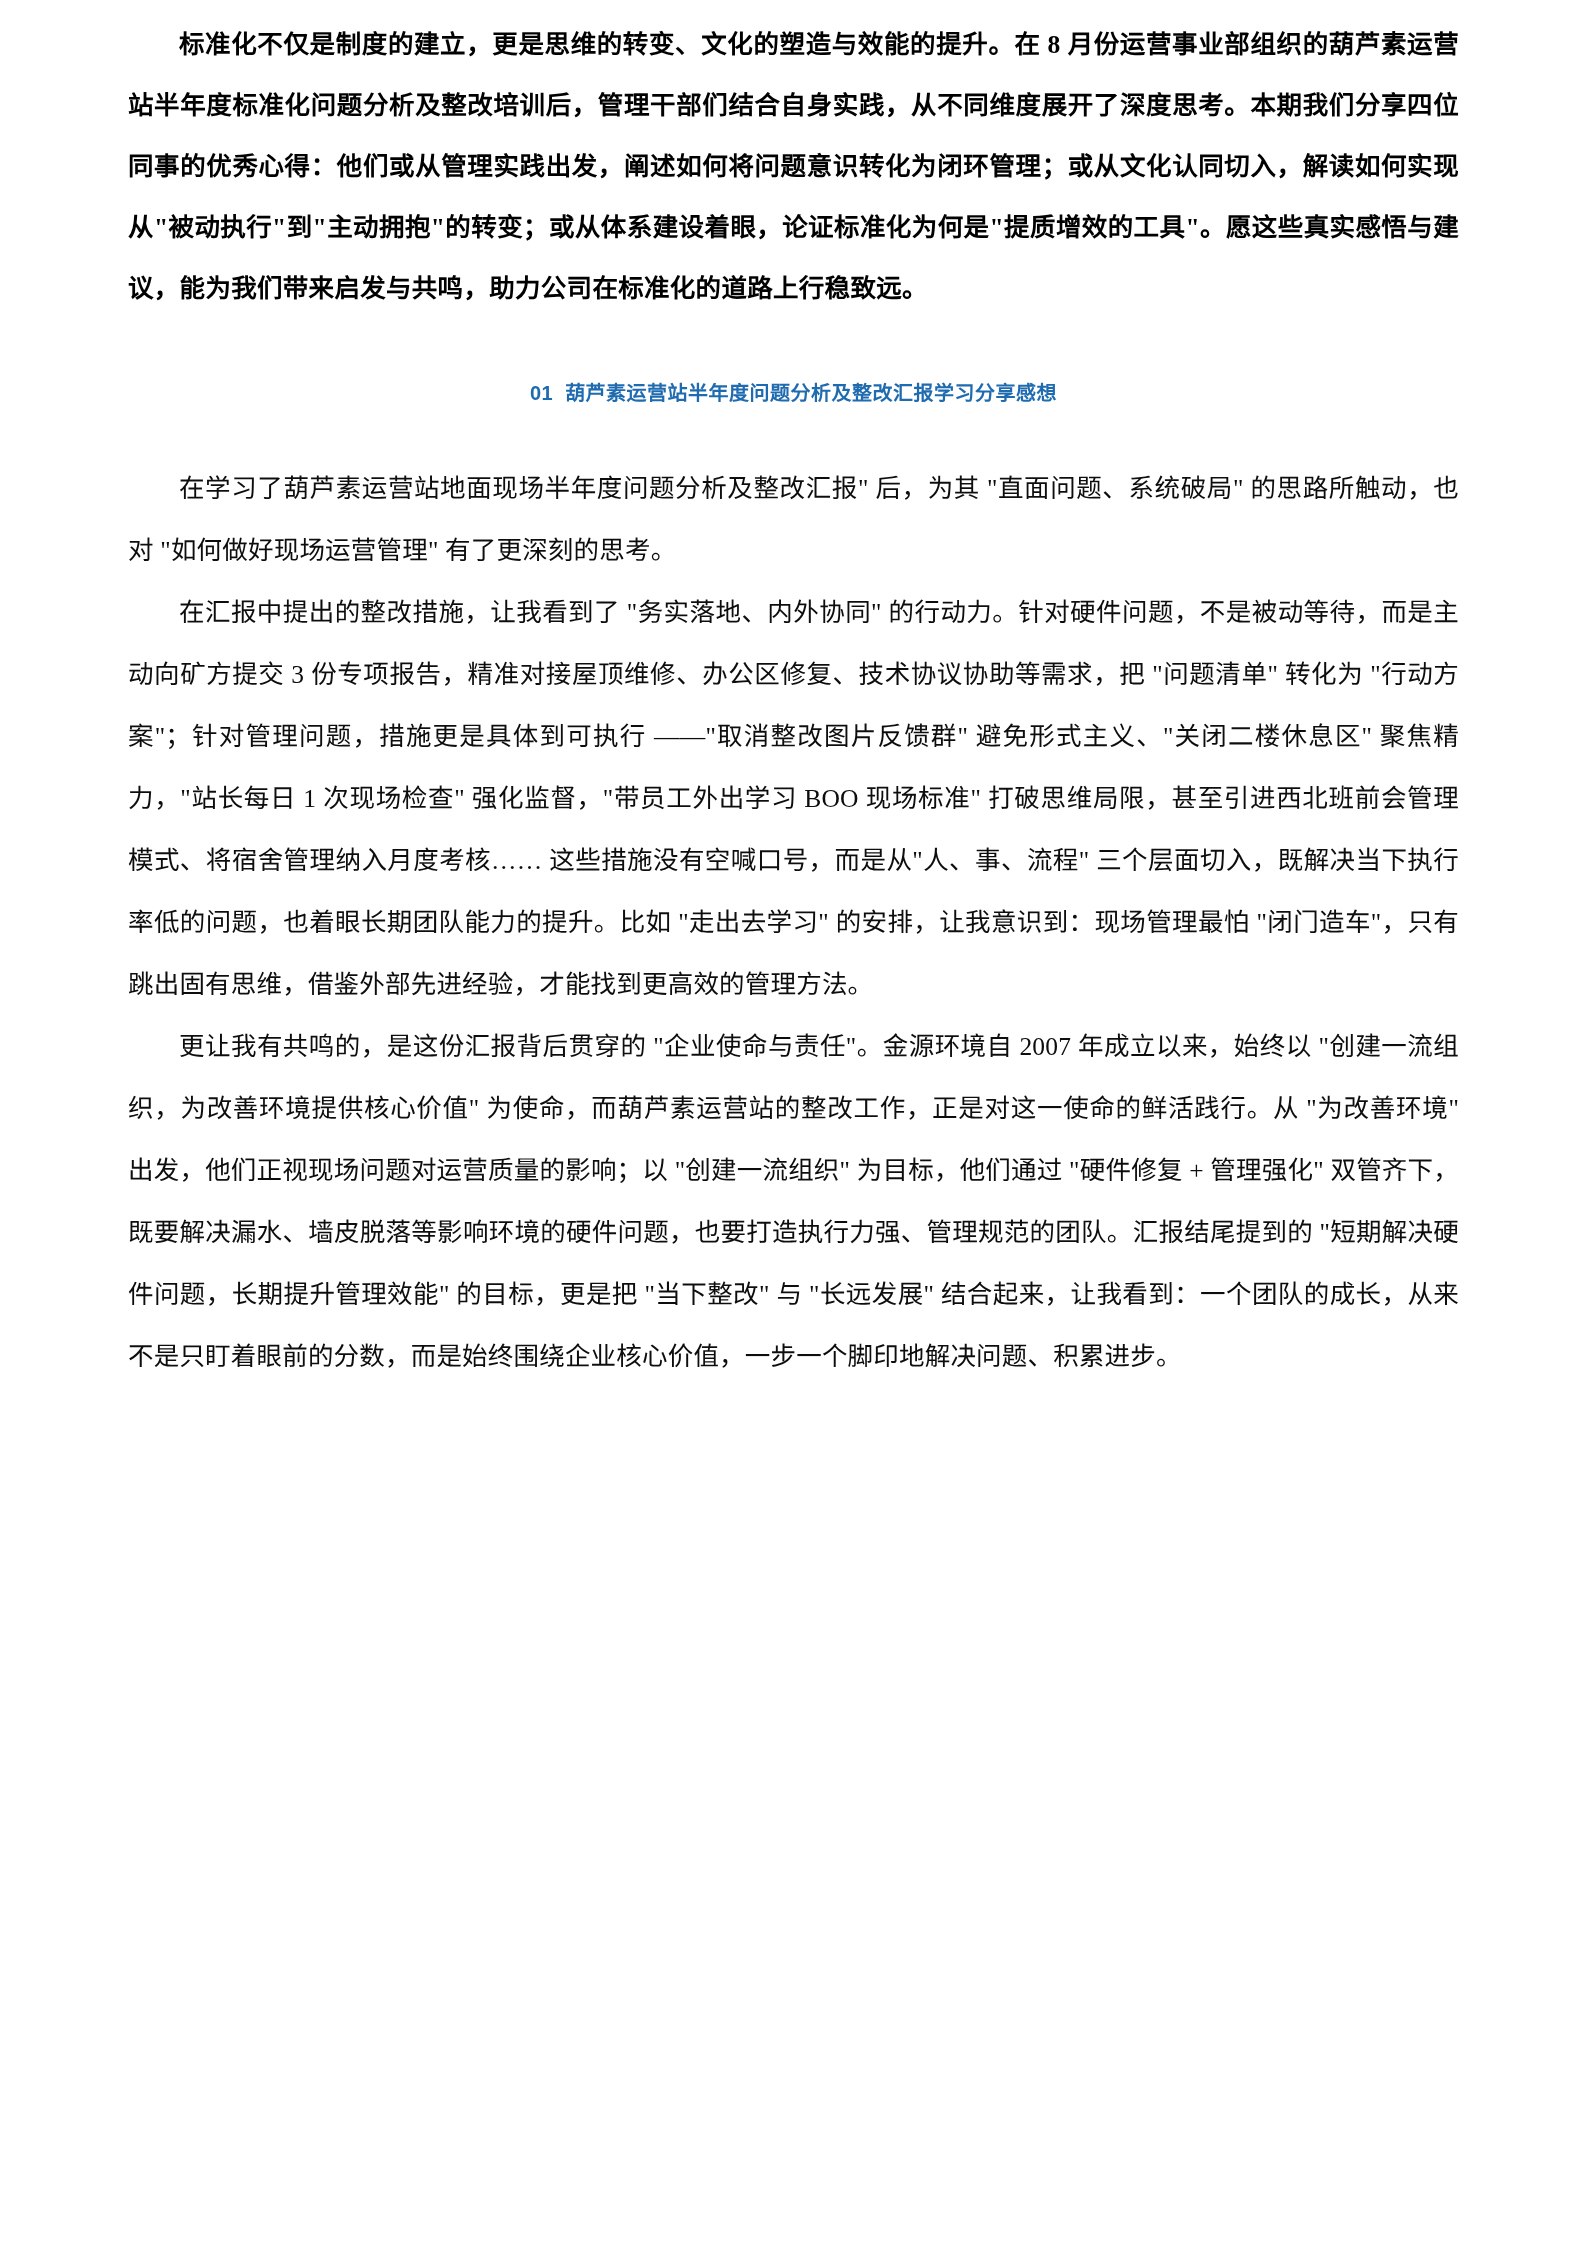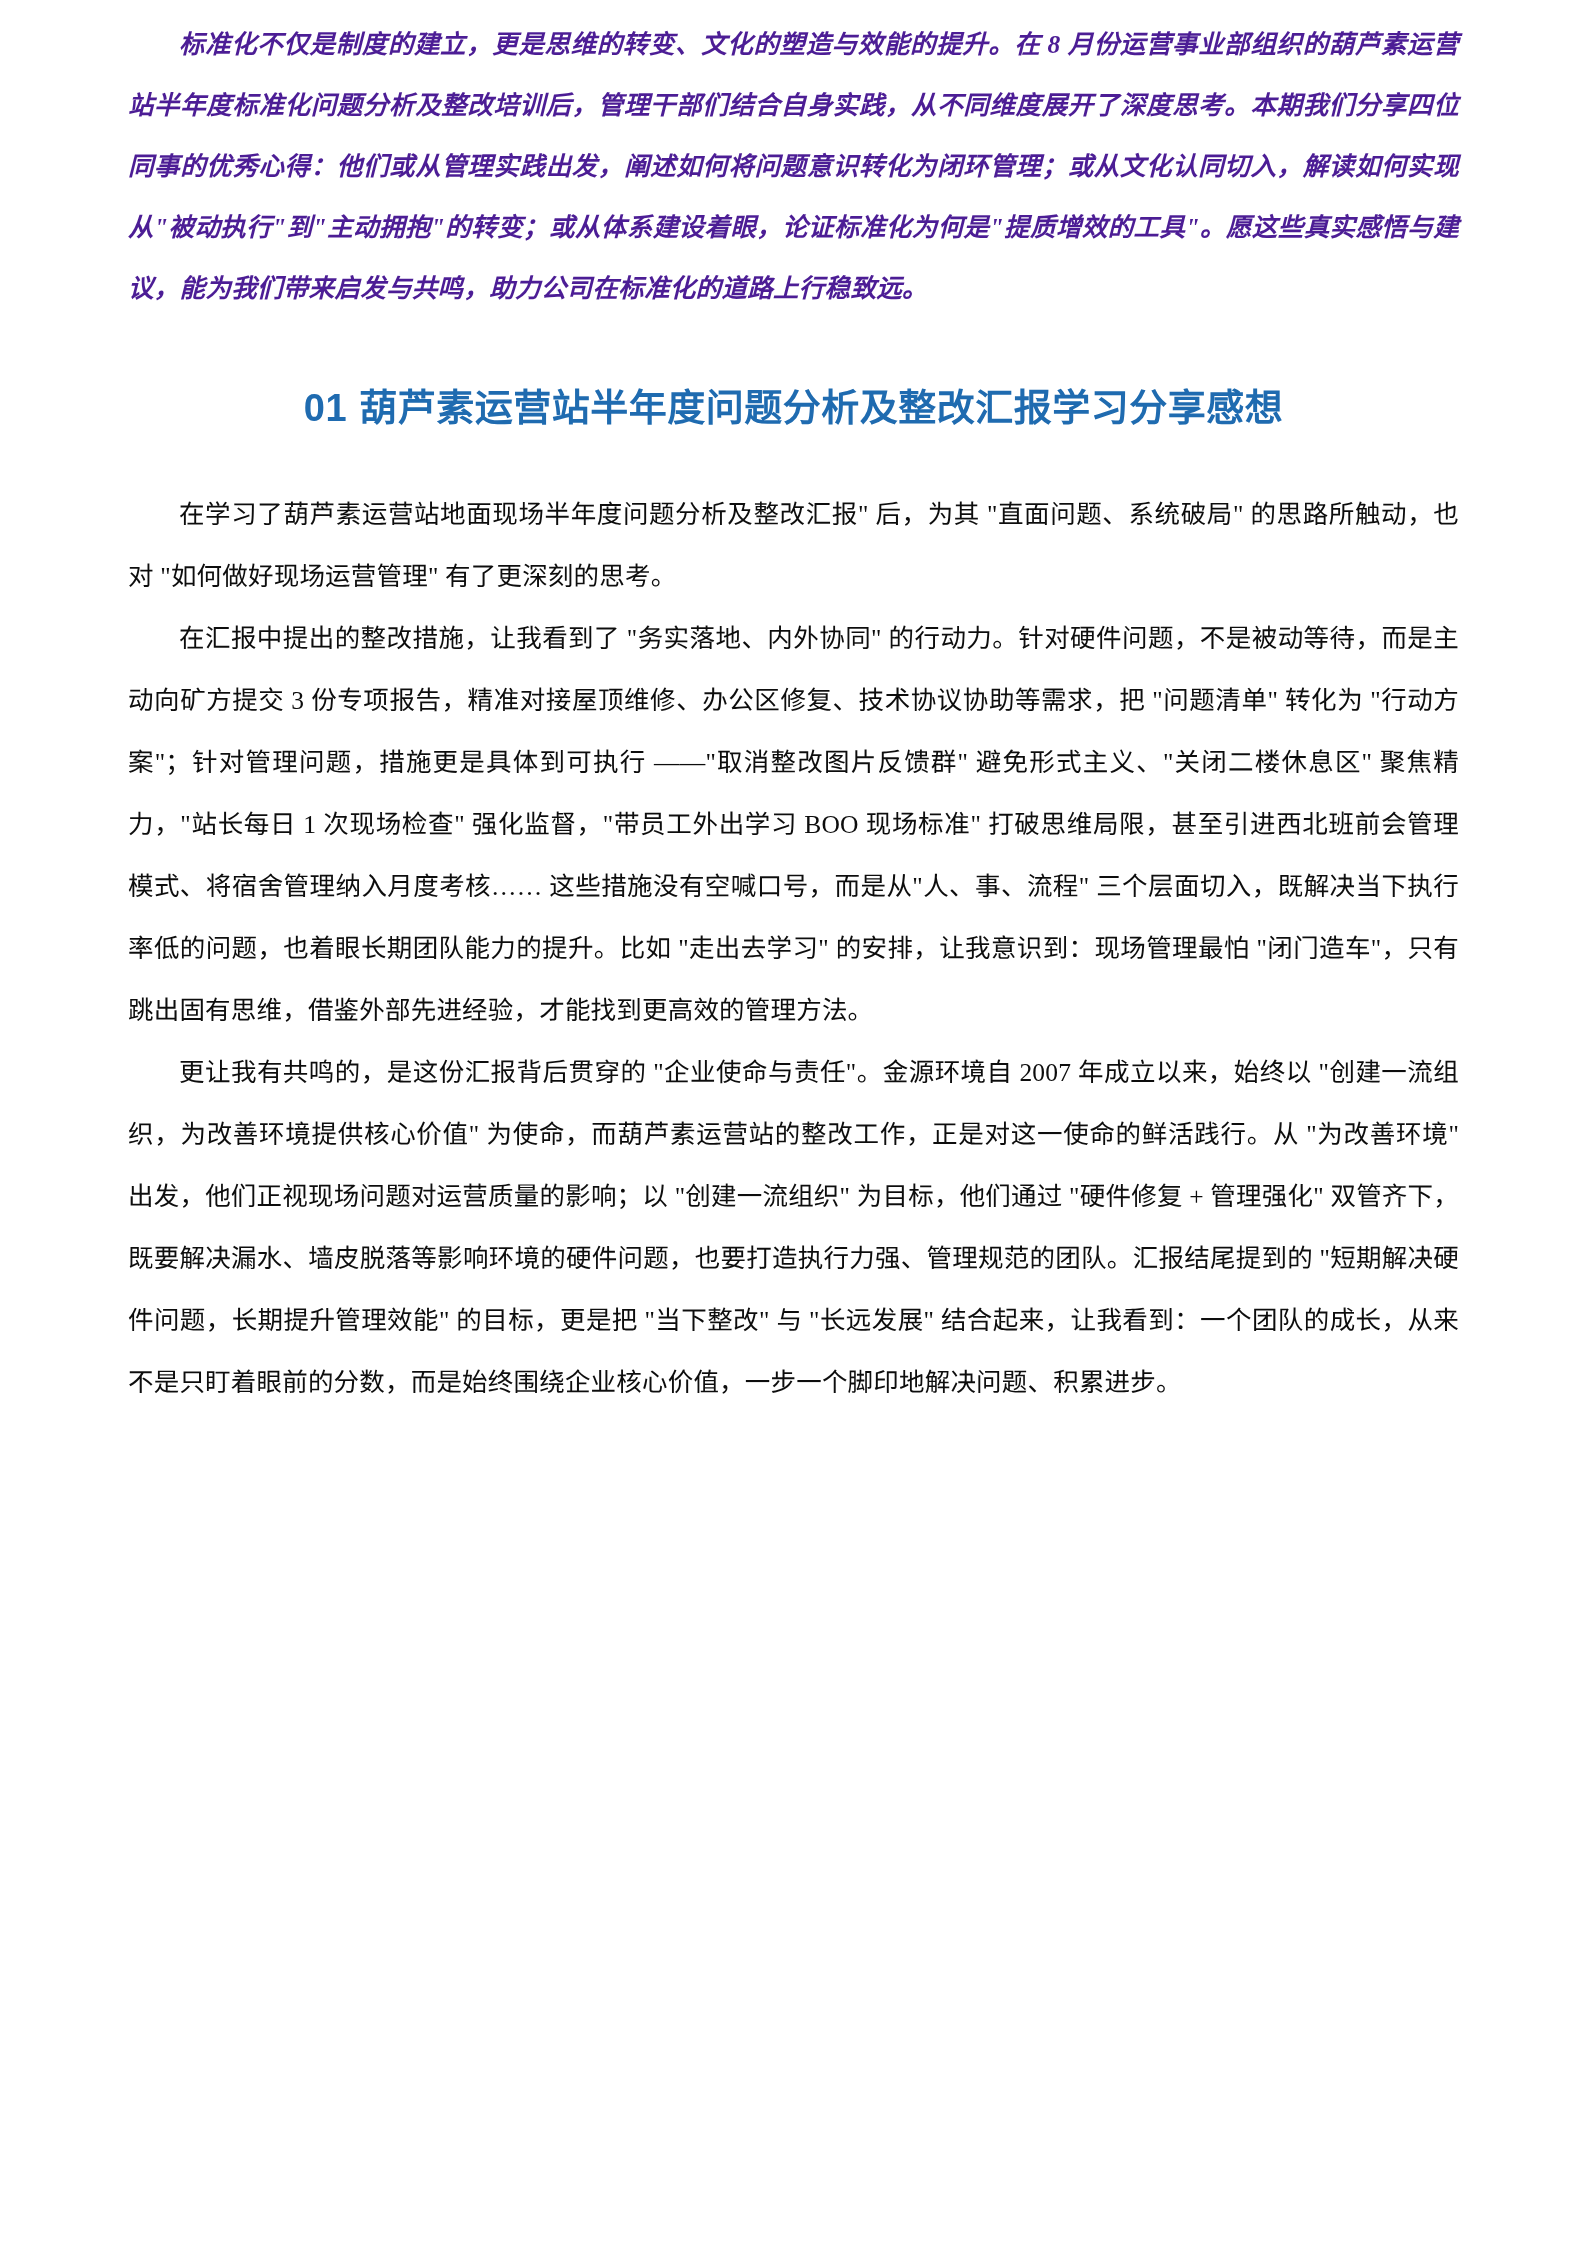--- a/index.html
+++ b/index.html
@@ -29,31 +29,30 @@
   .intro {
     font-family: "Liberation Serif", "DejaVu Serif", serif;
     font-weight: 700;
     font-size: 25.5px;
     line-height: 61px;
     text-align: justify;
     text-justify: inter-ideograph;
     text-indent: 2em;
     letter-spacing: 0.3px;
     margin: 0 0 0 0;
-    color: #4c1d95;
-    font-style: italic;
+    color: #000000;
   }
 
   
   .section-heading {
     margin: 58px 0 0 0;
     text-align: center;
     font-family: "Liberation Sans", "DejaVu Sans", sans-serif;
     font-weight: 700;
-    font-size: 38px;
+    font-size: 20px;
     letter-spacing: 0.5px;
     color: #1f6bb0;
     white-space: nowrap;
   }
   .section-heading .num {
     margin-right: 12px;
   }
 
   
   .byline {

